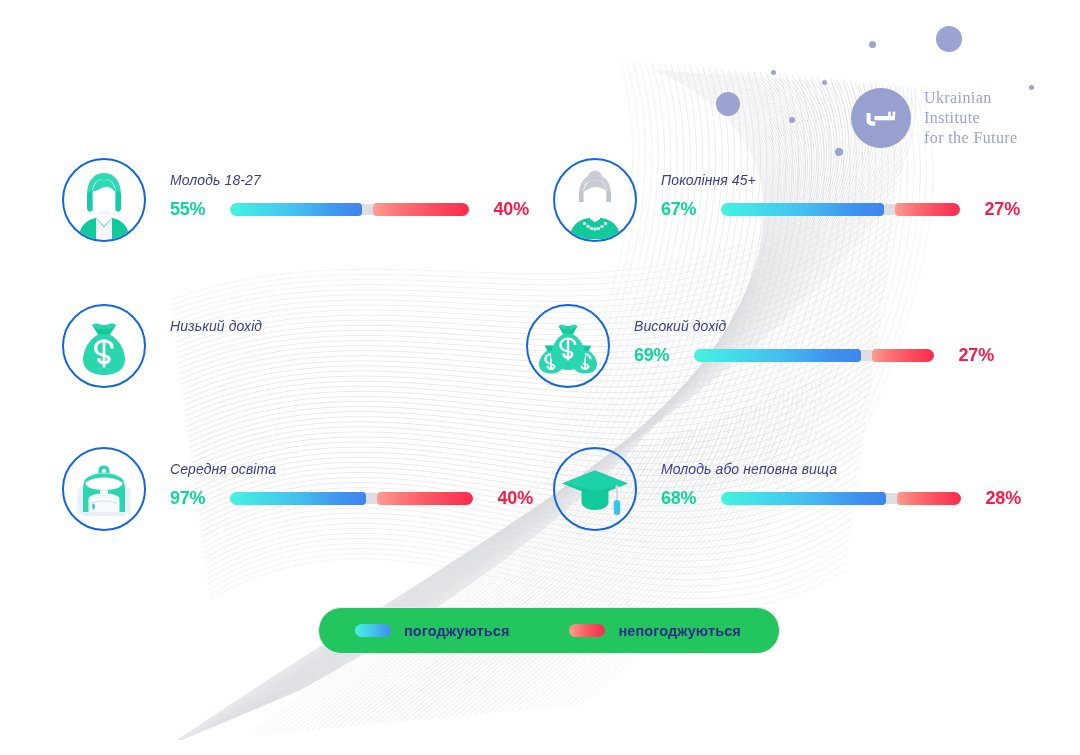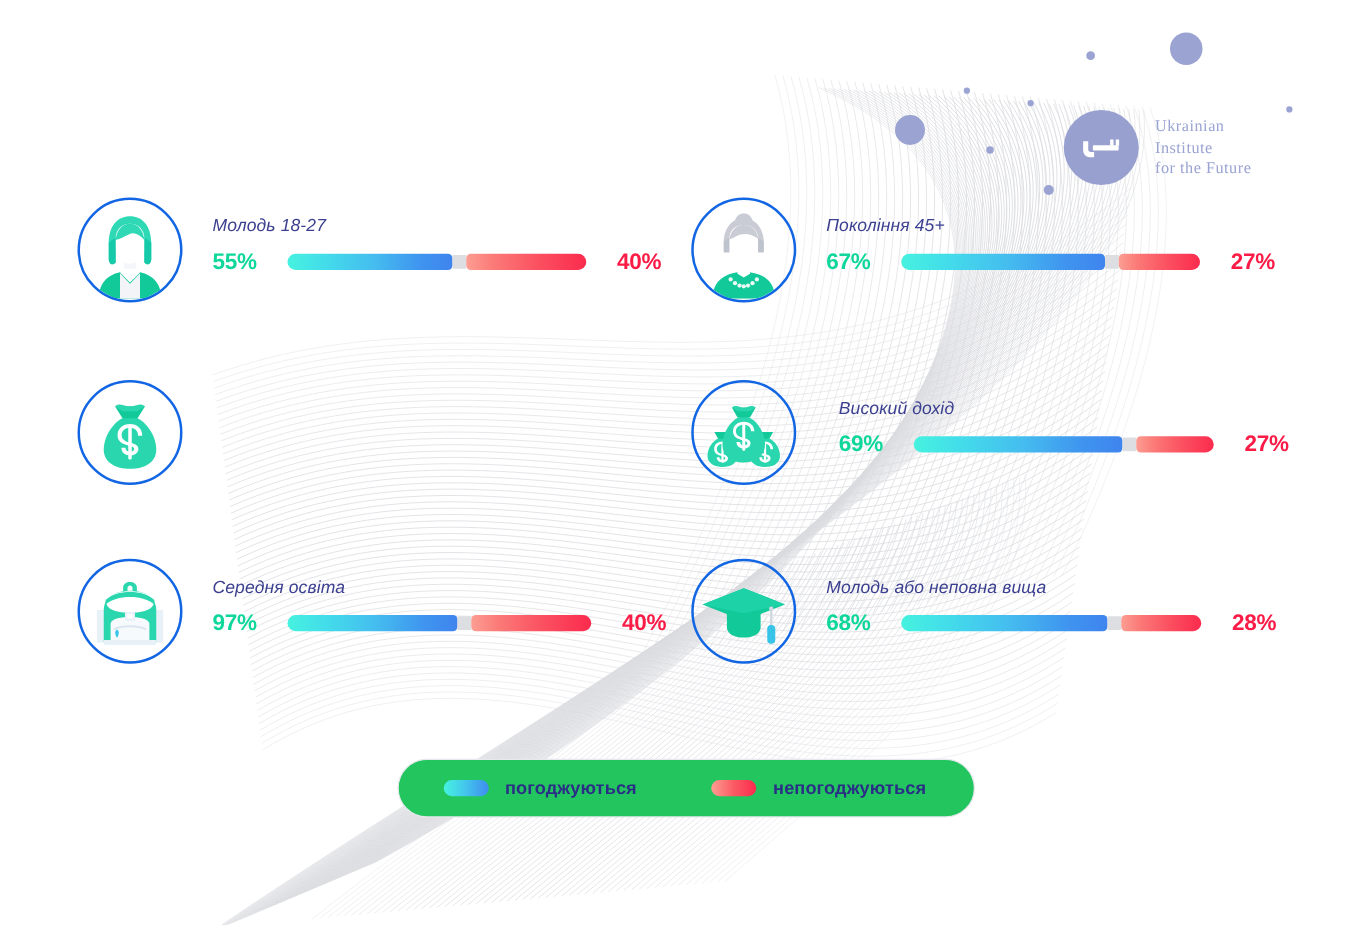--- a/index.html
+++ b/index.html
@@ -52,21 +52,21 @@
     height: 60px;
     border-radius: 50%;
     background: #97a0cf;
     position: relative;
     flex: 0 0 auto;
   }
   #logo-text {
     font-family: "Liberation Serif", serif;
     color: #9aa3d2;
     line-height: 1.26;
-    font-size: 13px;
+    font-size: 16px;
     letter-spacing: 0.4px;
     white-space: nowrap;
   }
   #logo-text .ln { display: block; }
 
   
   .row {
     position: absolute;
     z-index: 3;
     display: flex;
@@ -566,24 +566,25 @@
           <path d="M45.5 41.5 C45.5 37.6 42.6 35.2 39 35.2 C35.4 35.2 32.3 37.4 32.3 41
                    C32.3 44.6 35.2 46.2 39.2 47.2 C43.2 48.2 45.7 49.2 45.7 52.2
                    C45.7 55.4 42.6 57.4 39 57.4 C35.2 57.4 32.1 55.2 32.1 51.2
                    L35.4 51.2 C35.4 53.4 37 54.4 39 54.4 C41 54.4 42.4 53.4 42.4 52.2
                    C42.4 50.8 40.8 50.2 37.8 49.4 C33.6 48.3 29 46.7 29 41
                    C29 35.8 33.4 32.2 39 32.2 C44.6 32.2 48.8 35.8 48.8 41.5 Z"></path>
         </g>
       </svg>
     </div>
     <div class="row-body">
+      <div class="row-label">Низький дохід</div>
     </div>
   </div>
 
-  <div class="row" style="left:553px; top:304px;gap:10px;">
+  <div class="row" style="left:526px; top:304px;">
     <div class="icon-badge">
       <svg viewBox="0 0 78 78" width="78" height="78" aria-hidden="true">
 
         <path d="M22 43 C28 43 34 50.5 34 57.5 C34 63.5 28.5 66.5 22 66.5
                  C15.5 66.5 10 63.5 10 57.5 C10 50.5 16 43 22 43 Z" fill="#2ad6ae"></path>
         <path d="M15.5 38.5 L28.5 38.5 L25.5 44 L18.5 44 Z" fill="#12c99a"></path>
         <g fill="#ffffff">
           <rect x="21.1" y="48" width="1.8" height="15" rx="0.8"></rect>
           <path d="M26.3 52.3 C26.3 49.6 24.4 48.2 22 48.2 C19.6 48.2 17.5 49.7 17.5 52.1
                    C17.5 54.5 19.4 55.6 22.1 56.2 C24.8 56.9 26.4 57.5 26.4 59.5

